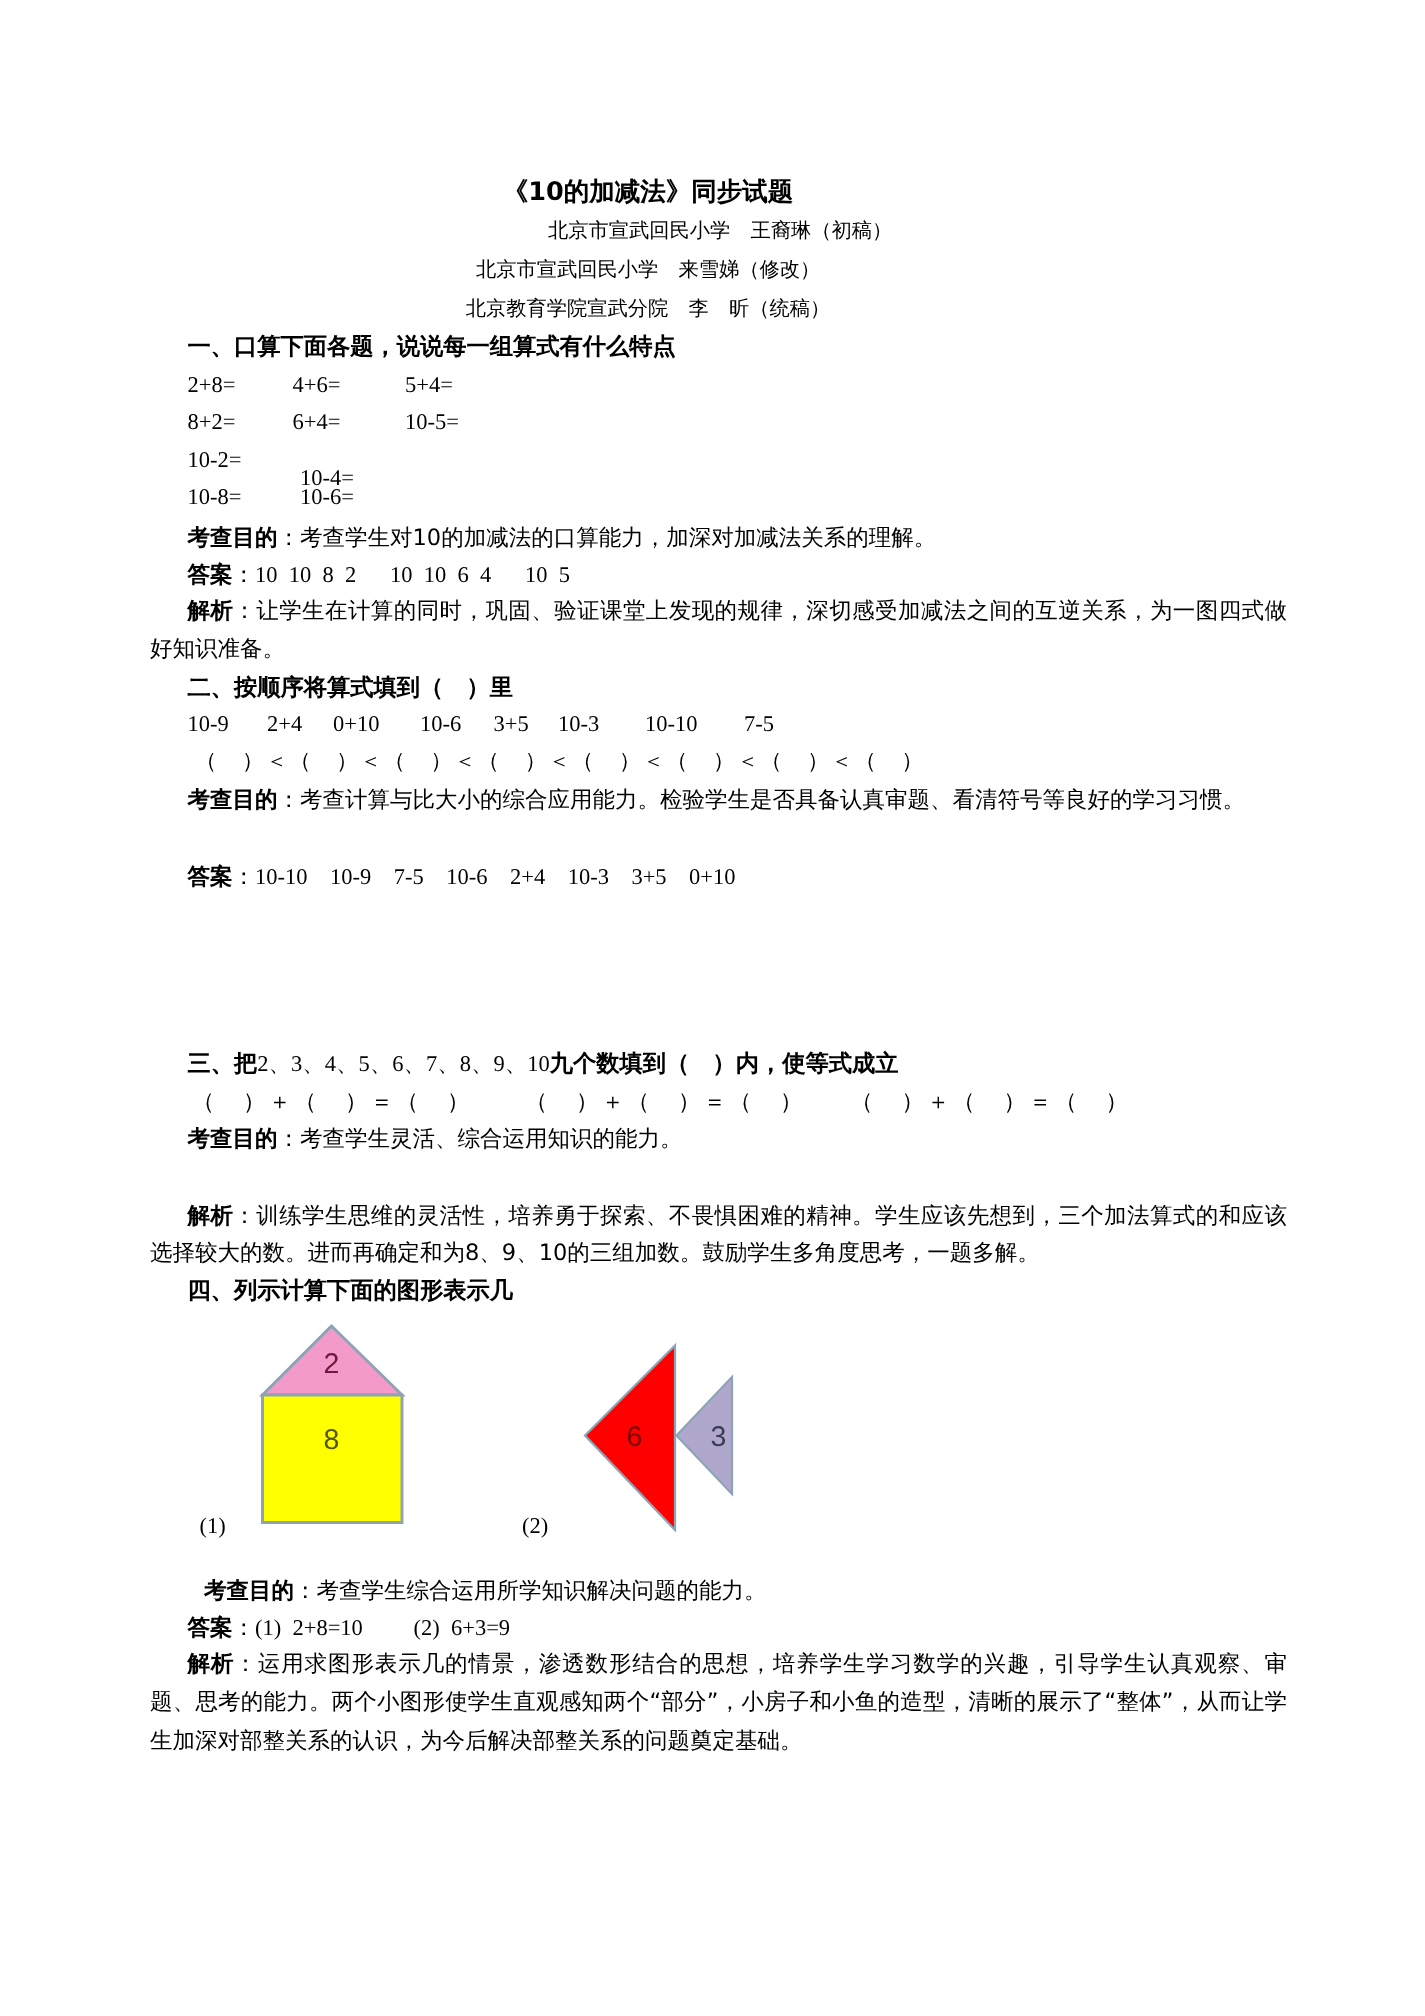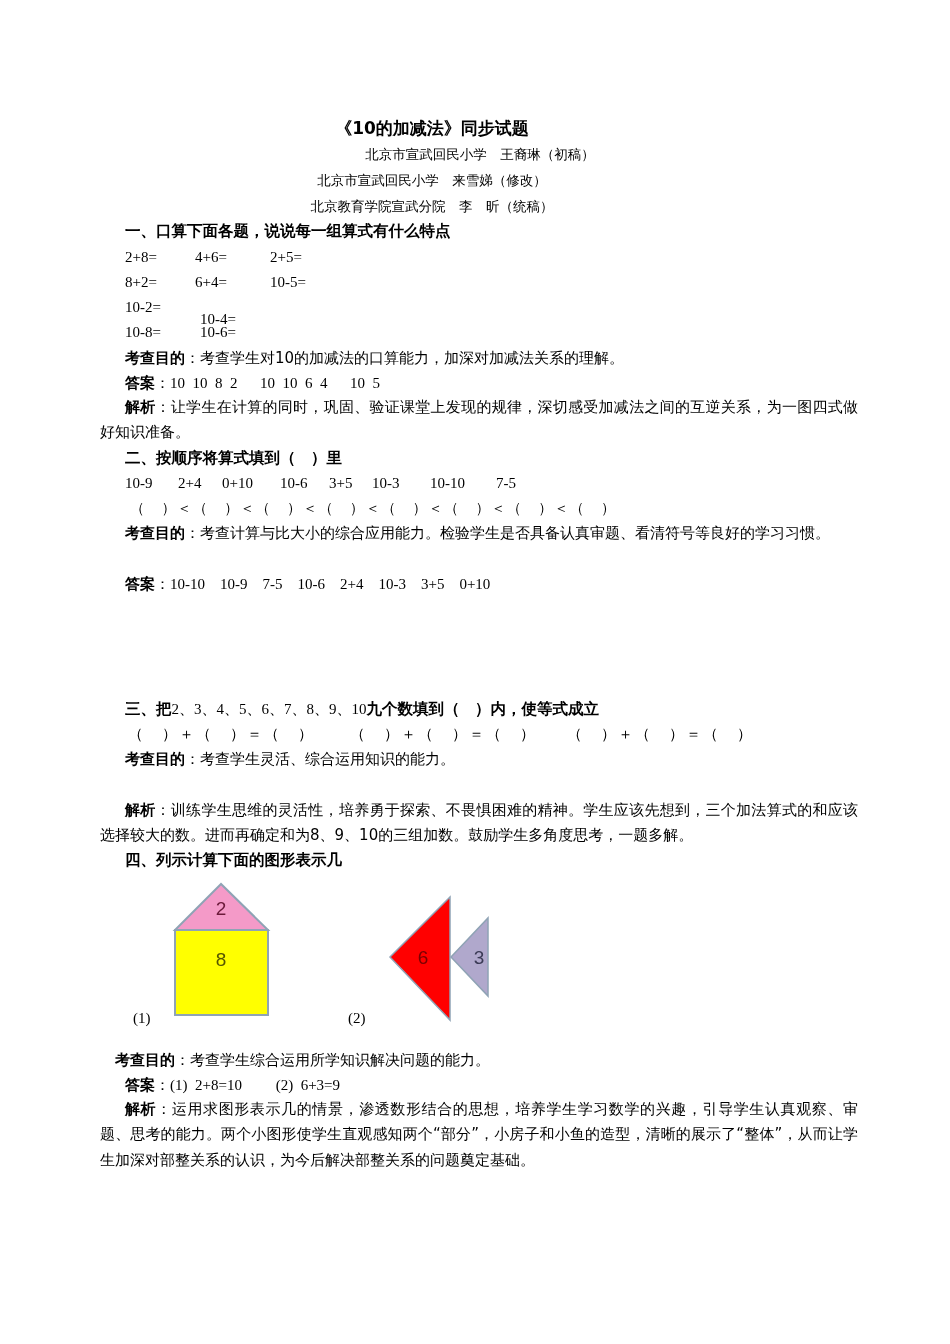--- a/index.html
+++ b/index.html
@@ -26,21 +26,21 @@
 
   <div class="line center title" style="top:118px;">《10的加减法》同步试题</div>
   <div class="line center sub" style="top:144px;padding-left:48px;">北京市宣武回民小学　王裔琳（初稿）</div>
   <div class="line center sub" style="top:170px;">北京市宣武回民小学　来雪娣（修改）</div>
   <div class="line center sub" style="top:196px;">北京教育学院宣武分院　李　昕（统稿）</div>
 
   <div class="line heading" style="left:125px; top:221px;">一、口算下面各题，说说每一组算式有什么特点</div>
   <div>
     <span class="eq" style="left:125px; top:247px;">2+8=</span>
     <span class="eq" style="left:195px; top:247px;">4+6=</span>
-    <span class="eq" style="left:270px; top:247px;">2+5=</span>
+    <span class="eq" style="left:270px; top:247px;">5+4=</span>
     <span class="eq" style="left:125px; top:272px;">8+2=</span>
     <span class="eq" style="left:195px; top:272px;">6+4=</span>
     <span class="eq" style="left:270px; top:272px;">10-5=</span>
     <span class="eq" style="left:125px; top:297px;">10-2=</span>
     <span class="eq" style="left:200px; top:309px;">10-4=</span>
     <span class="eq" style="left:125px; top:322px;">10-8=</span>
     <span class="eq" style="left:200px; top:322px;">10-6=</span>
   </div>
   <div class="line" style="left:125px; top:348px;">
     <span class="b">考查目的</span><span>：</span><span>考查学生对10的加减法的口算能力，加深对加减法关系的理解。</span>
@@ -97,21 +97,21 @@
   <span class="figlabel" style="left:133px; top:1010px;">(1)</span>
 
   <svg class="fig" style="left:385px; top:890px;" width="110" height="140">
     <polygon points="5,67 65,7 65,130" fill="#ff0000" stroke="#8fa3b5" stroke-width="1.5"></polygon>
     <polygon points="66,67 103,28 103,106" fill="#b0a8cc" stroke="#8fa3b5" stroke-width="1.5"></polygon>
     <text x="38" y="74" text-anchor="middle" font-family="Liberation Sans, sans-serif" font-size="19" fill="#7a0000">6</text>
     <text x="94" y="74" text-anchor="middle" font-family="Liberation Sans, sans-serif" font-size="19" fill="#3a3a55">3</text>
   </svg>
   <span class="figlabel" style="left:348px; top:1010px;">(2)</span>
 
-  <div class="line" style="left:115px; top:1050px;">
+  <div class="line" style="left:136px; top:1050px;">
     <span class="b">考查目的</span><span>：</span><span>考查学生综合运用所学知识解决问题的能力。</span>
   </div>
   <div class="line" style="left:125px; top:1075px;">
     <span class="b">答案</span><span>：</span><span class="num" style="white-space:pre;">(1)  2+8=10　　 (2)  6+3=9</span>
   </div>
   <div class="para" style="top:1097px;">
     <span class="b">解析</span><span>：</span><span>运用求图形表示几的情景，渗透数形结合的思想，培养学生学习数学的兴趣，引导学生认真观察、审题、思考的能力。两个小图形使学生直观感知两个“部分”，小房子和小鱼的造型，清晰的展示了“整体”，从而让学生加深对部整关系的认识，为今后解决部整关系的问题奠定基础。</span>
   </div>
 
 </div>

